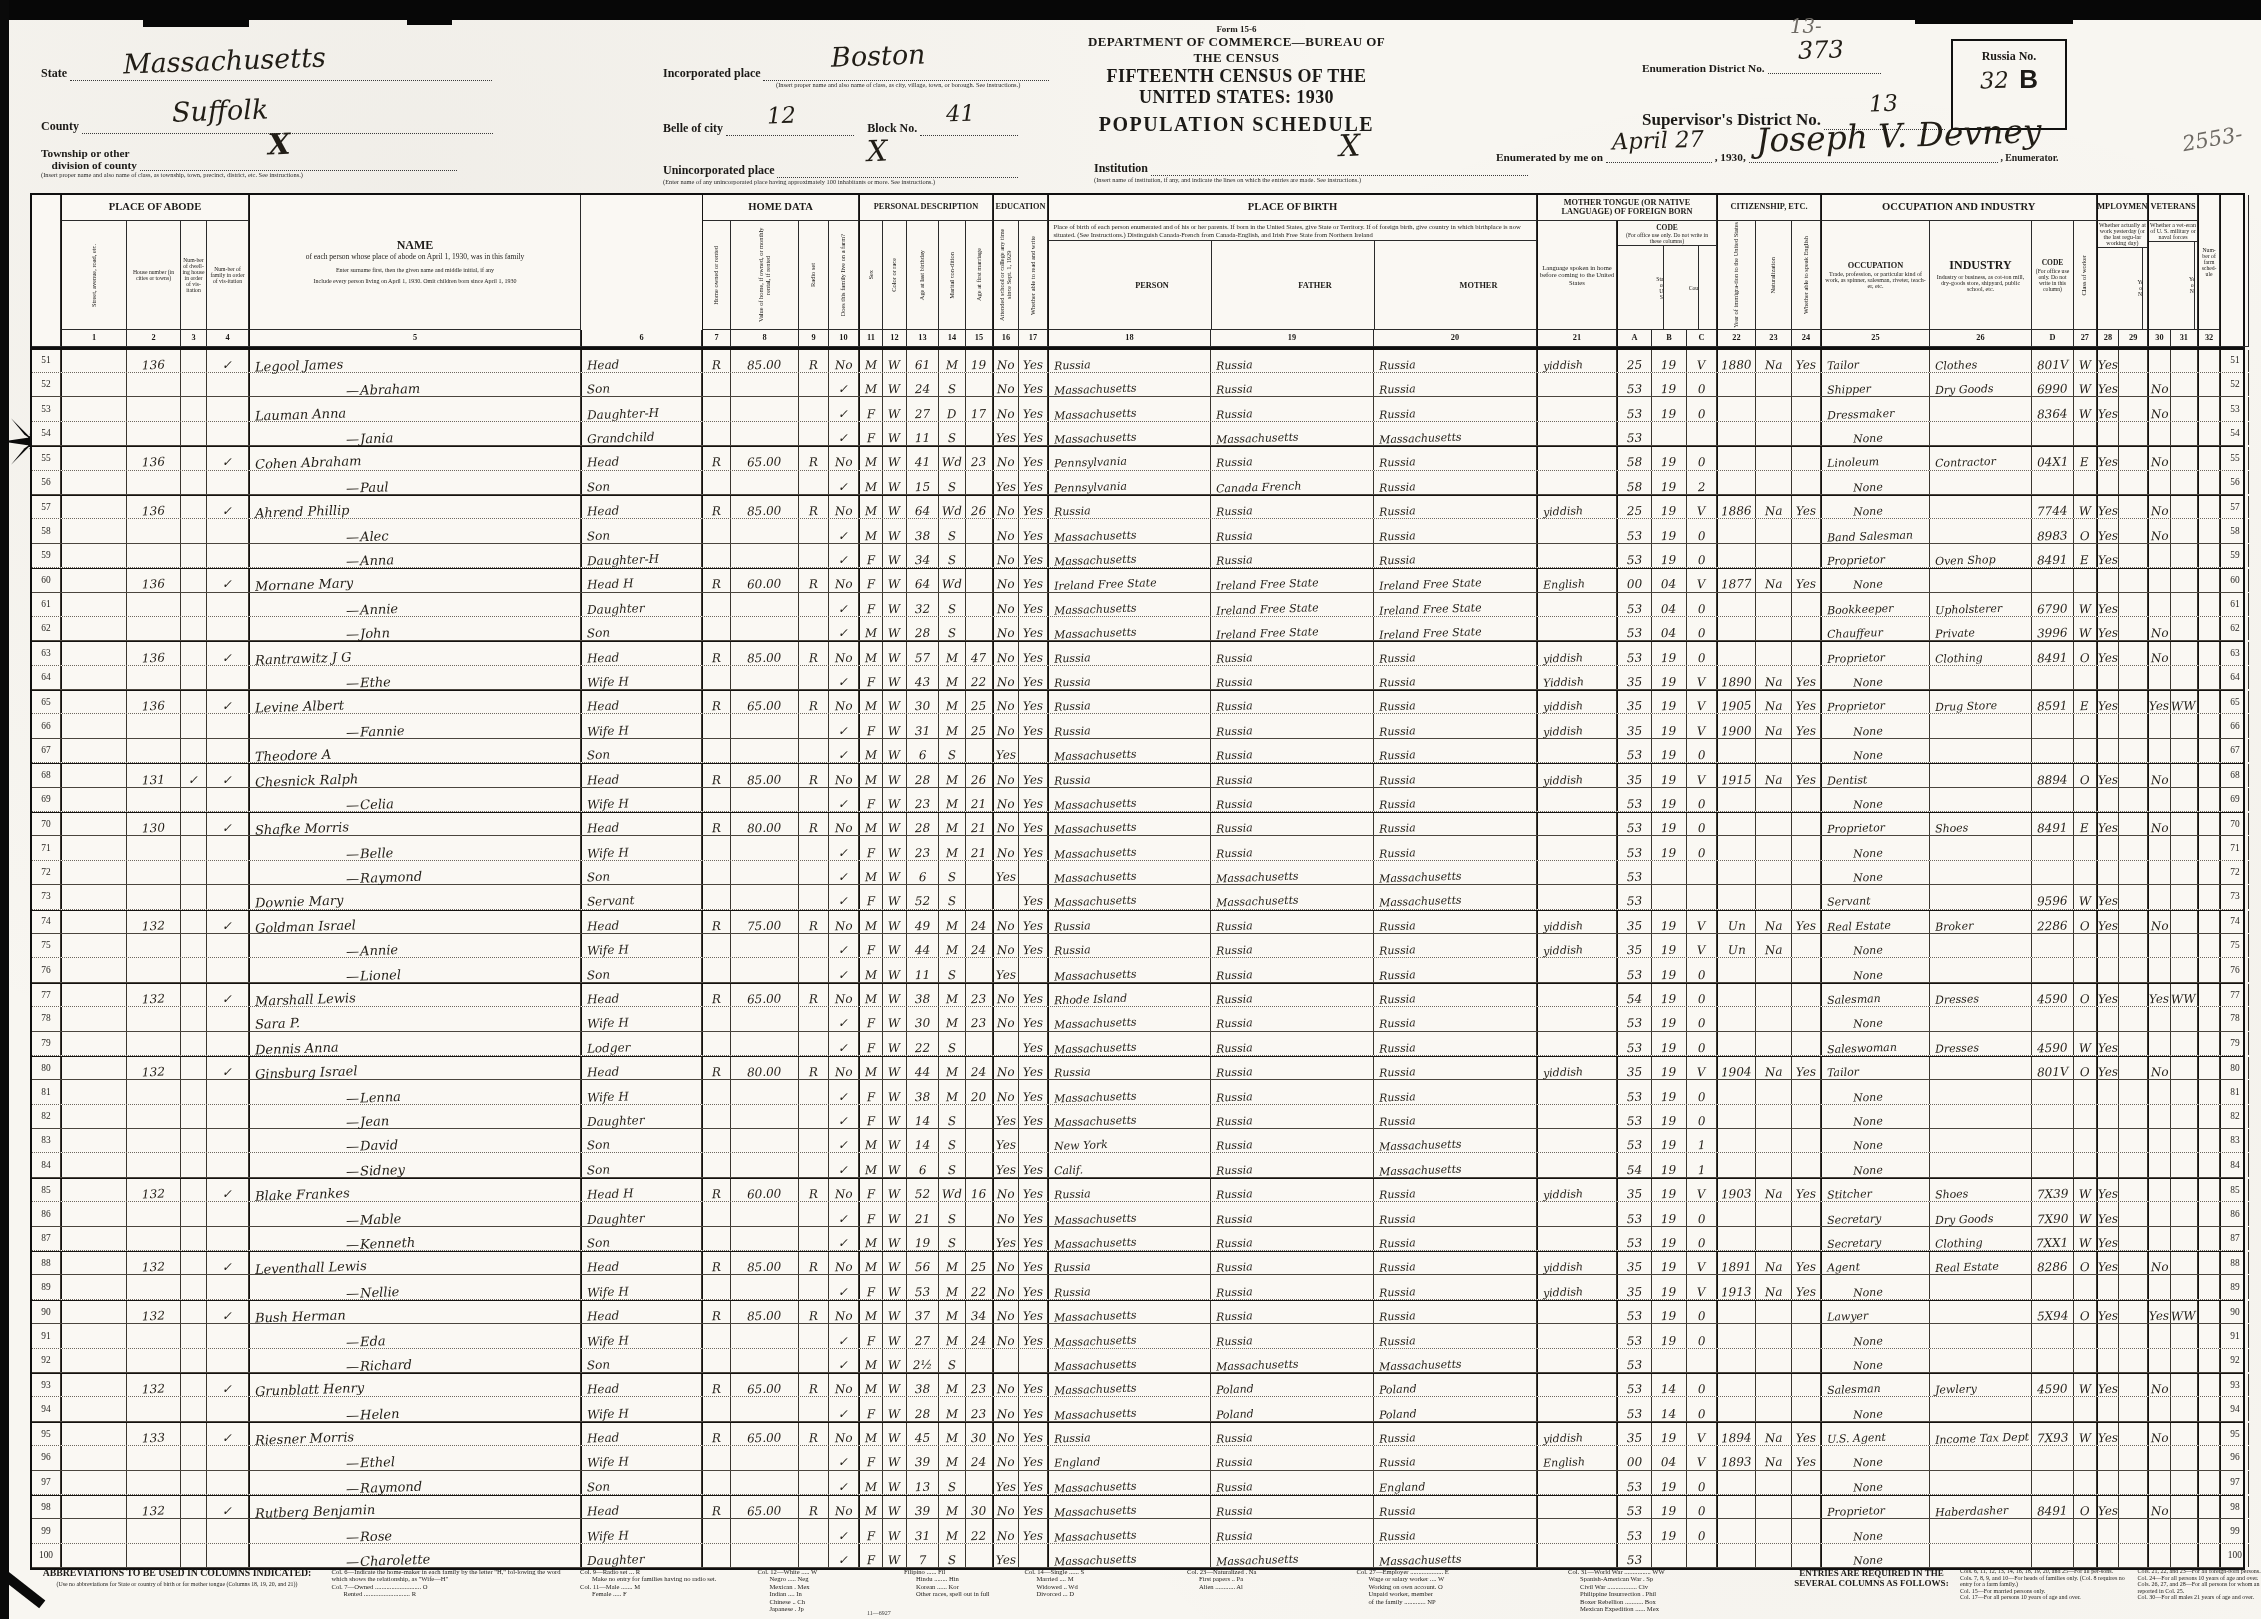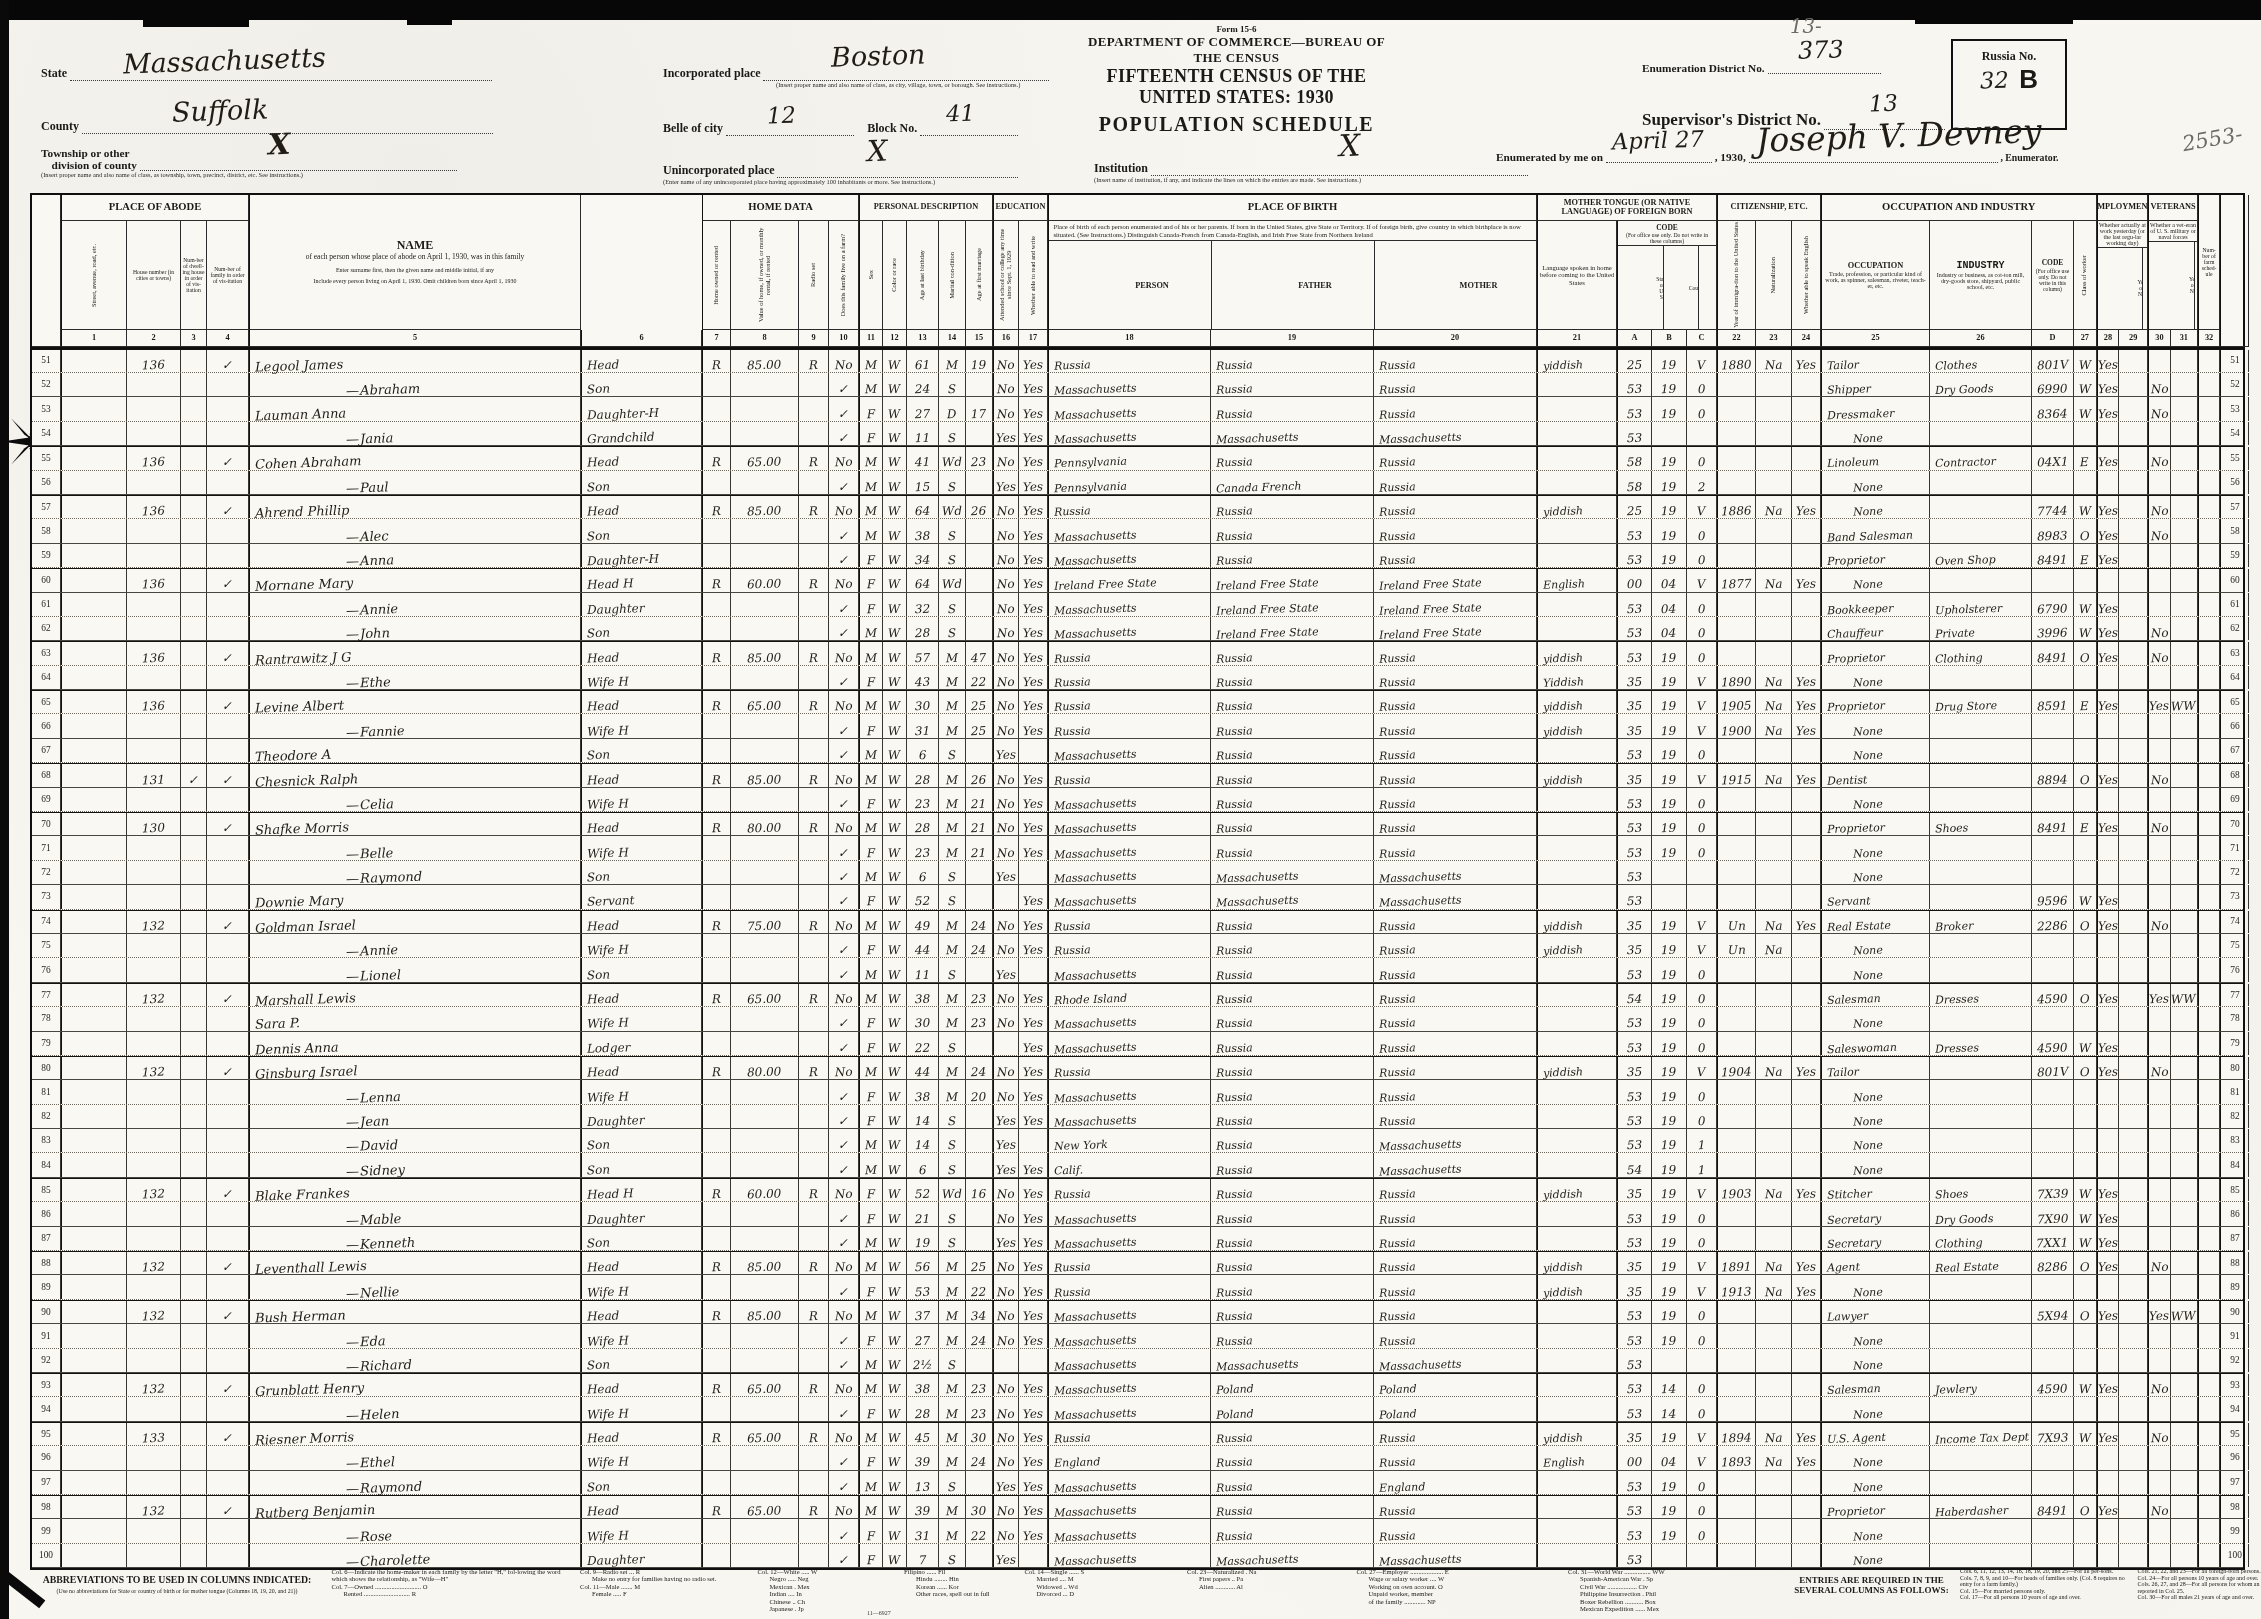--- a/index.html
+++ b/index.html
@@ -59,21 +59,21 @@
   .trow>div.bpc .hw{font-size:11px;}
   .trow>div.ln{font-size:9.4px;align-items:center;justify-content:center;color:#211f1b;}
   .indent{padding-left:96px !important;}
   .indent .hw::before{content:"— ";letter-spacing:-1.5px;}
   .thead>div.b2,.trow>div.b2{border-left:1.5px solid #14120f;}
 
   
   #abbrev{position:absolute;left:30px;top:1568px;width:2186px;display:flex;gap:7.5px;
           font-size:6.6px;line-height:7.4px;}
   #abbrev .blk{flex:0 0 auto;}
-  #abbrev .ttl{font-weight:bold;font-size:9.8px;line-height:10.2px;text-align:center;margin-top:7px;}
+  #abbrev .ttl{font-weight:bold;font-size:9.8px;line-height:10.2px;text-align:center;}
   #abbrev .nt{font-size:5.9px;line-height:6.3px;text-align:center;margin-top:2.3px;}
   #abbrev .ln2{padding-left:0;}
   #abbrev .cont{padding-left:12px;}
   .printcode{position:absolute;left:867px;top:1610px;font-size:6px;color:#3a3a3a;}
   .star{position:absolute;left:1.5px;top:409px;}
 </style>
 </head>
 <body>
 
 <div class="scan">
@@ -312,21 +312,21 @@
           <span class="rot">Naturalization</span>
         </div>
         <div style="grid-area: 2 / 28 / span 1 / span 1;">
           <span class="rot">Whether able to speak English</span>
         </div>
         <div class="b2" style="grid-area: 2 / 29 / span 1 / span 1;">
           <div style="font-weight:bold;font-size:8.3px;">OCCUPATION</div>
           <div class="tiny" style="font-size:6px;max-width:102px;">Trade, profession, or particular kind of work, as spinner, salesman, riveter, teach-er, etc.</div>
         </div>
         <div style="grid-area: 2 / 30 / span 1 / span 1;">
-          <div style="font-weight:bold;font-size:10px;font-family:Liberation Mono, monospace;">INDUSTRY</div>
+          <div style="font-weight:bold;font-size:12px;">INDUSTRY</div>
           <div class="tiny" style="font-size:6px;max-width:96px;">Industry or business, as cot-ton mill, dry-goods store, shipyard, public school, etc.</div>
         </div>
         <div style="grid-area: 2 / 31 / span 1 / span 1;">
           <div style="font-weight:bold;font-size:7.5px;">CODE</div>
           <div class="tiny">(For office use only. Do not write in this column)</div>
         </div>
         <div style="grid-area: 2 / 32 / span 1 / span 1;">
           <span class="rot">Class of worker</span>
         </div>
         <div class="b2" style="grid-area: 2 / 33 / span 1 / span 2; padding: 0px;">

